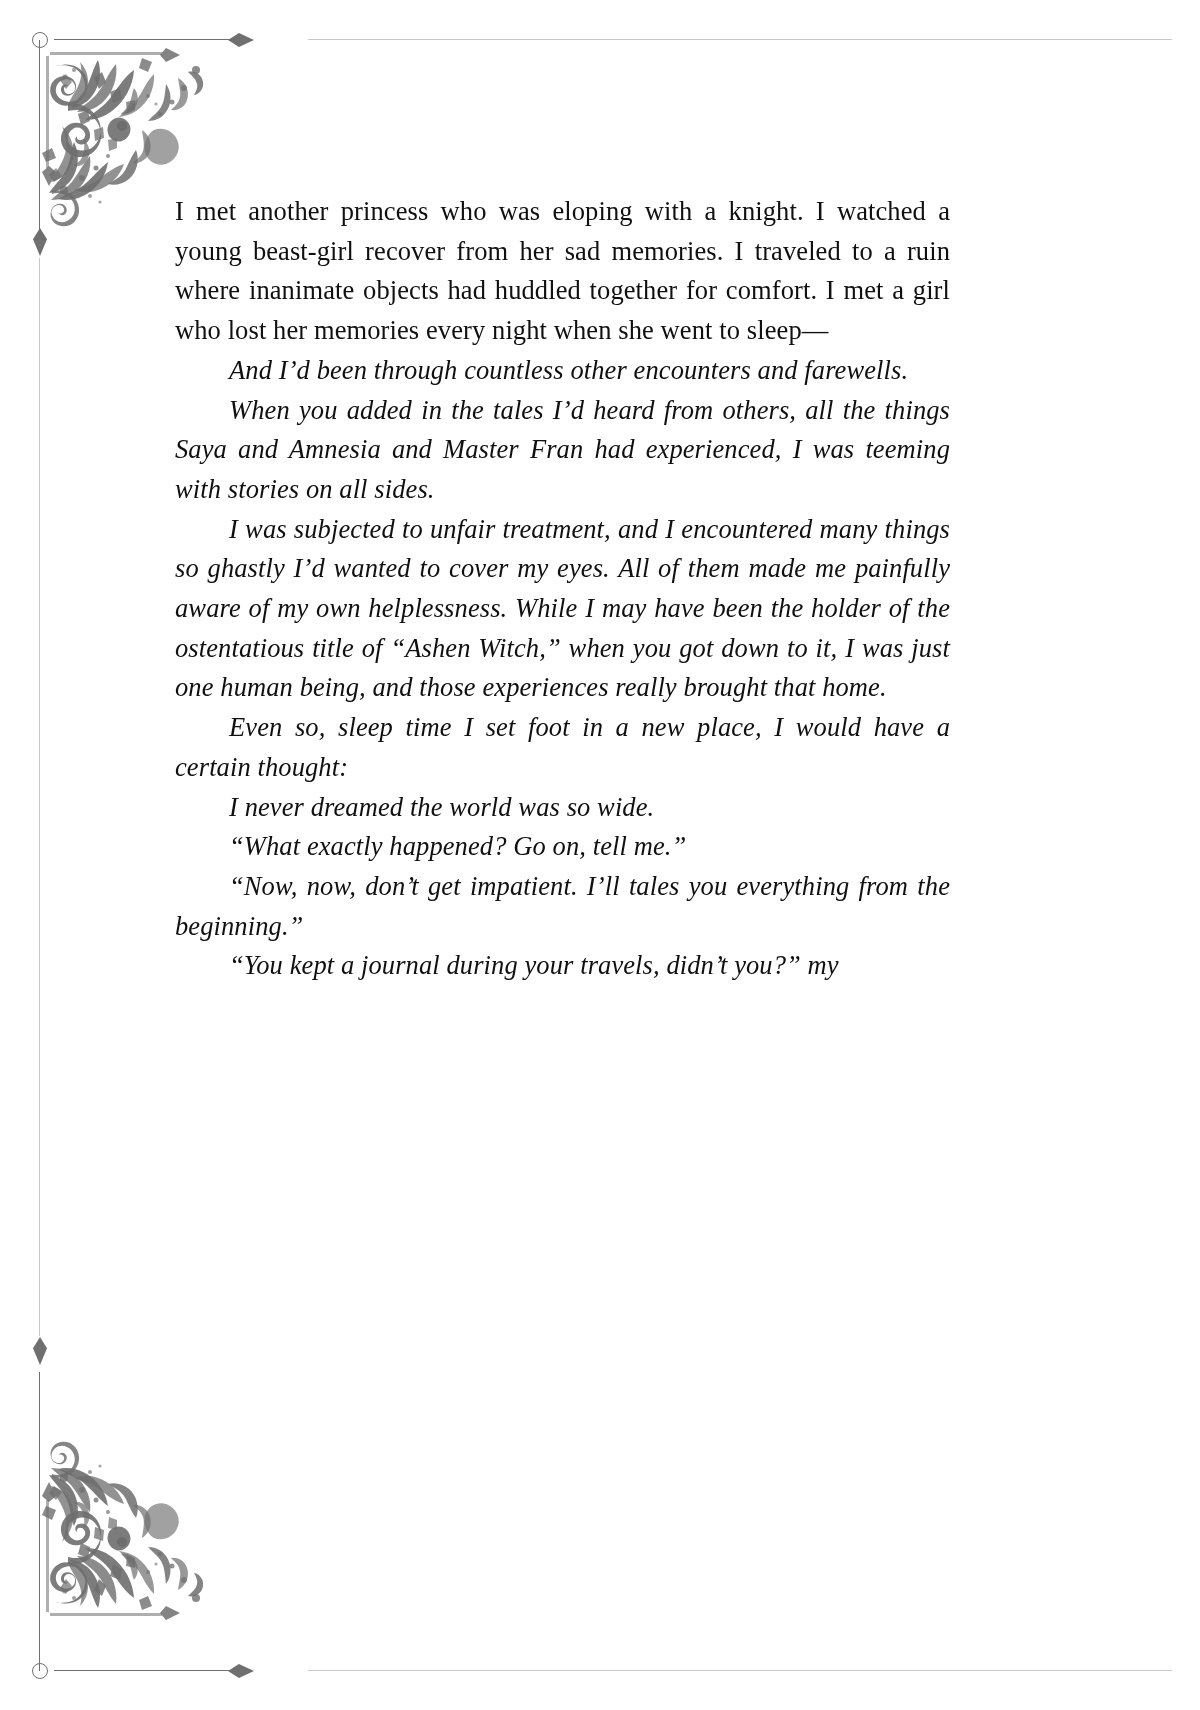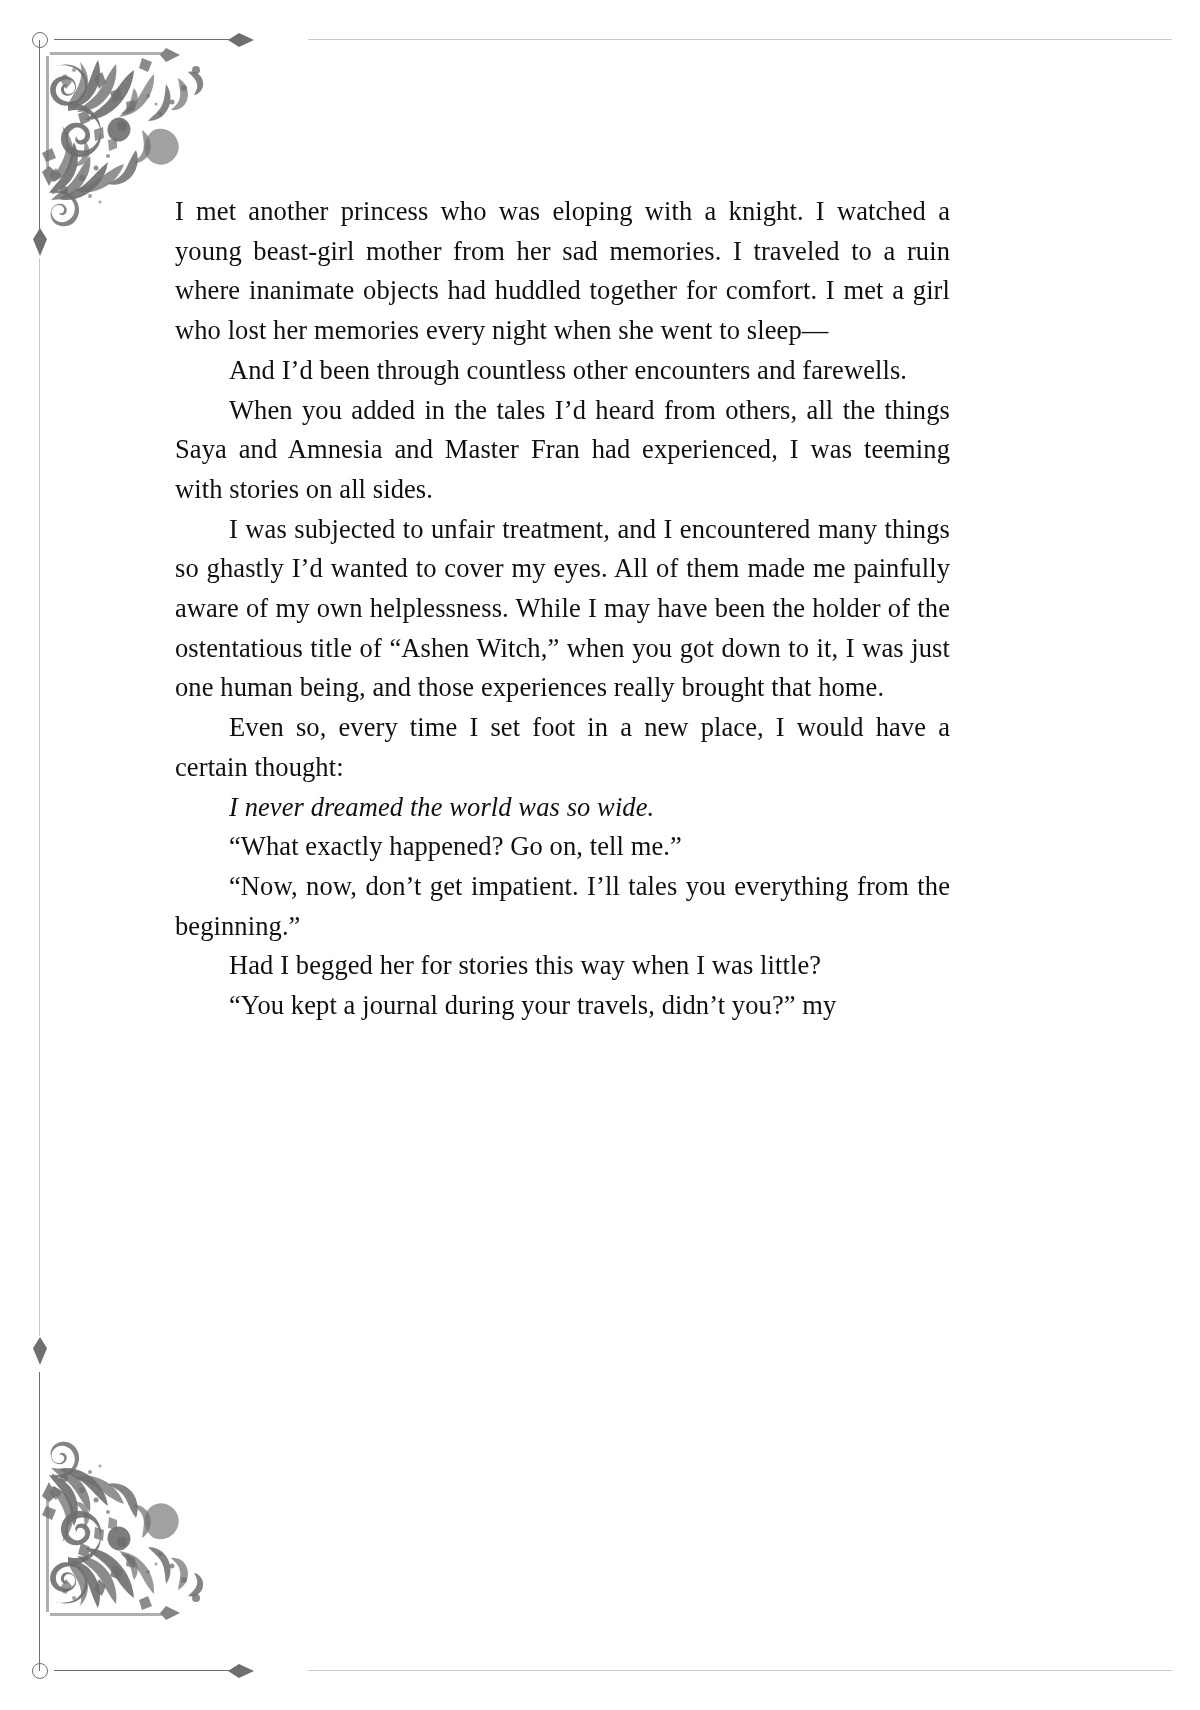--- a/index.html
+++ b/index.html
@@ -118,21 +118,21 @@
   }
   .para {
     margin: 0;
     text-align: justify;
     text-justify: inter-word;
     font-size: 26.5px;
     line-height: 39.7px;
     color: #101010;
     letter-spacing: 0.1px;
   }
-  .para.indent { text-indent: 54px; }
+  .para.indent { text-indent: 54px; font-style: italic; }
   .para.italic { font-style: italic; }
   .para.last-line-left { text-align-last: left; }
 </style>
 </head>
 <body>
 
 <div class="page">
 
   <div class="frame-line-top"></div>
   <div class="frame-line-bottom"></div>
@@ -254,25 +254,24 @@
       <circle cx="110" cy="52" r="2" opacity="0.65"></circle>
       <circle cx="118" cy="60" r="1.6" opacity="0.6"></circle>
       <circle cx="52" cy="152" r="2" opacity="0.65"></circle>
       <circle cx="62" cy="158" r="1.6" opacity="0.6"></circle>
       <circle cx="36" cy="26" r="2" opacity="0.65"></circle>
       <circle cx="26" cy="32" r="1.6" opacity="0.6"></circle>
     </svg>
   </div>
 
   <div class="text-column">
-    <p class="para last-line-left">I met another princess who was eloping with a knight. I watched a young beast-girl mother from her sad memories. I traveled to a ruin where inanimate objects had huddled together for comfort. I met a girl who lost her memories every night when she went to sleep—</p>
+    <p class="para last-line-left">I met another princess who was eloping with a knight. I watched a young beast-girl recover from her sad memories. I traveled to a ruin where inanimate objects had huddled together for comfort. I met a girl who lost her memories every night when she went to sleep—</p>
     <p class="para indent last-line-left">And I’d been through countless other encounters and farewells.</p>
     <p class="para indent last-line-left">When you added in the tales I’d heard from others, all the things Saya and Amnesia and Master Fran had experienced, I was teeming with stories on all sides.</p>
     <p class="para indent last-line-left">I was subjected to unfair treatment, and I encountered many things so ghastly I’d wanted to cover my eyes. All of them made me painfully aware of my own helplessness. While I may have been the holder of the ostentatious title of “Ashen Witch,” when you got down to it, I was just one human being, and those experiences really brought that home.</p>
-    <p class="para indent last-line-left">Even so, every time I set foot in a new place, I would have a certain thought:</p>
+    <p class="para indent last-line-left">Even so, sleep time I set foot in a new place, I would have a certain thought:</p>
     <p class="para indent italic last-line-left">I never dreamed the world was so wide.</p>
     <p class="para indent last-line-left">“What exactly happened? Go on, tell me.”</p>
     <p class="para indent last-line-left">“Now, now, don’t get impatient. I’ll tales you everything from the beginning.”</p>
-    <p class="para indent last-line-left">Had I begged her for stories this way when I was little?</p>
     <p class="para indent last-line-left">“You kept a journal during your travels, didn’t you?” my</p>
   </div>
 
 </div>
 
 </body></html>

